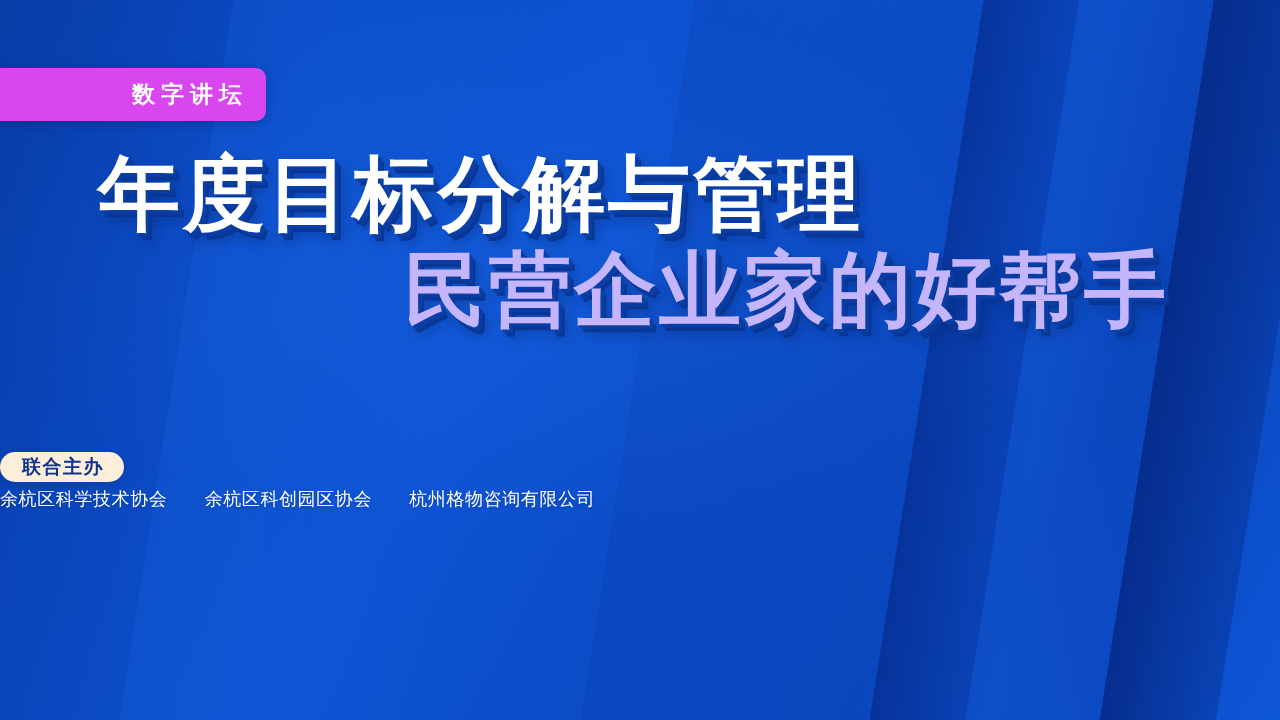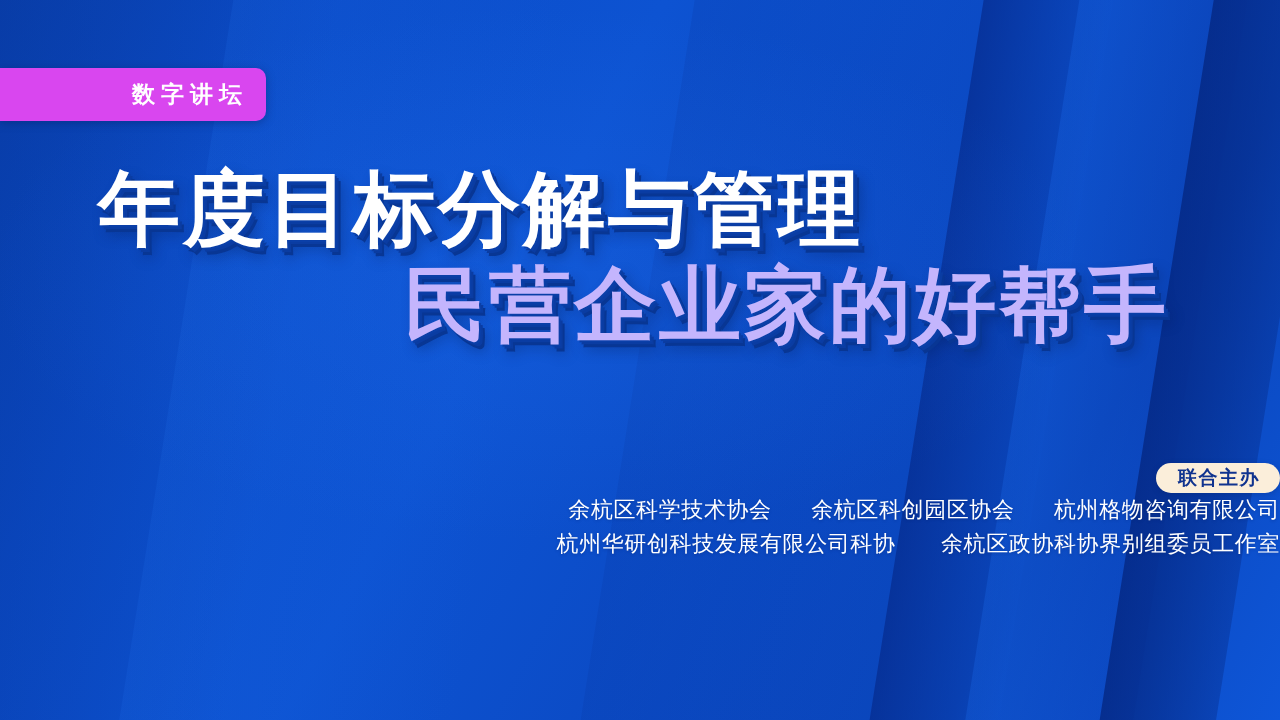--- a/index.html
+++ b/index.html
@@ -106,21 +106,21 @@
     font-weight: bold;
     letter-spacing: 6px;
     line-height: 1;
     text-indent: 6px;
   }
 
   
   .title-wrap {
     position: absolute;
     left: 0;
-    top: 161px;
+    top: 146px;
     width: 1280px;
   }
   .title-line {
     font-weight: bold;
     font-size: 82px;
     line-height: 96px;
     letter-spacing: 3px;
     white-space: nowrap;
   }
   .title-line-1 {
@@ -139,39 +139,39 @@
        2px 2px 0 #0a3fa8,
        4px 4px 0 #0a3ca2,
        6px 7px 0 #083694,
        7px 9px 14px rgba(3,24,80,0.40);
   }
 
   
   .organizers {
     position: absolute;
     left: 0;
-    top: 463px;
+    top: 452px;
     width: 1280px;
-    text-align: right;
+    text-align: left;
   }
   .pill {
     display: inline-block;
     background: #fbeeda;
     color: #10338f;
     font-size: 19px;
     font-weight: bold;
     letter-spacing: 1.5px;
     border-radius: 15px;
     padding: 5px 20px 6px 22px;
     line-height: 1;
     box-shadow: 0 2px 6px rgba(3,26,88,0.22);
   }
   .org-line {
     color: #ffffff;
-    font-size: 22px;
+    font-size: 18px;
     line-height: 34px;
     letter-spacing: 0.6px;
     white-space: nowrap;
     text-shadow: 0 1px 3px rgba(4,28,92,0.30);
   }
   .org-line:first-of-type {
     margin-top: 17px;
   }
   .org-gap { display: inline-block; width: 26px; }
   .org-gap-wide { display: inline-block; width: 32px; }
@@ -206,20 +206,15 @@
     </div>
 
     <div class="org-line">
       <span>余杭区科学技术协会</span>
       <span class="org-gap"></span>
       <span>余杭区科创园区协会</span>
       <span class="org-gap"></span>
       <span>杭州格物咨询有限公司</span>
     </div>
 
-    <div class="org-line">
-      <span>杭州华研创科技发展有限公司科协</span>
-      <span class="org-gap-wide"></span>
-      <span>余杭区政协科协界别组委员工作室</span>
-    </div>
   </div>
 
 </div>
 
 </body></html>

